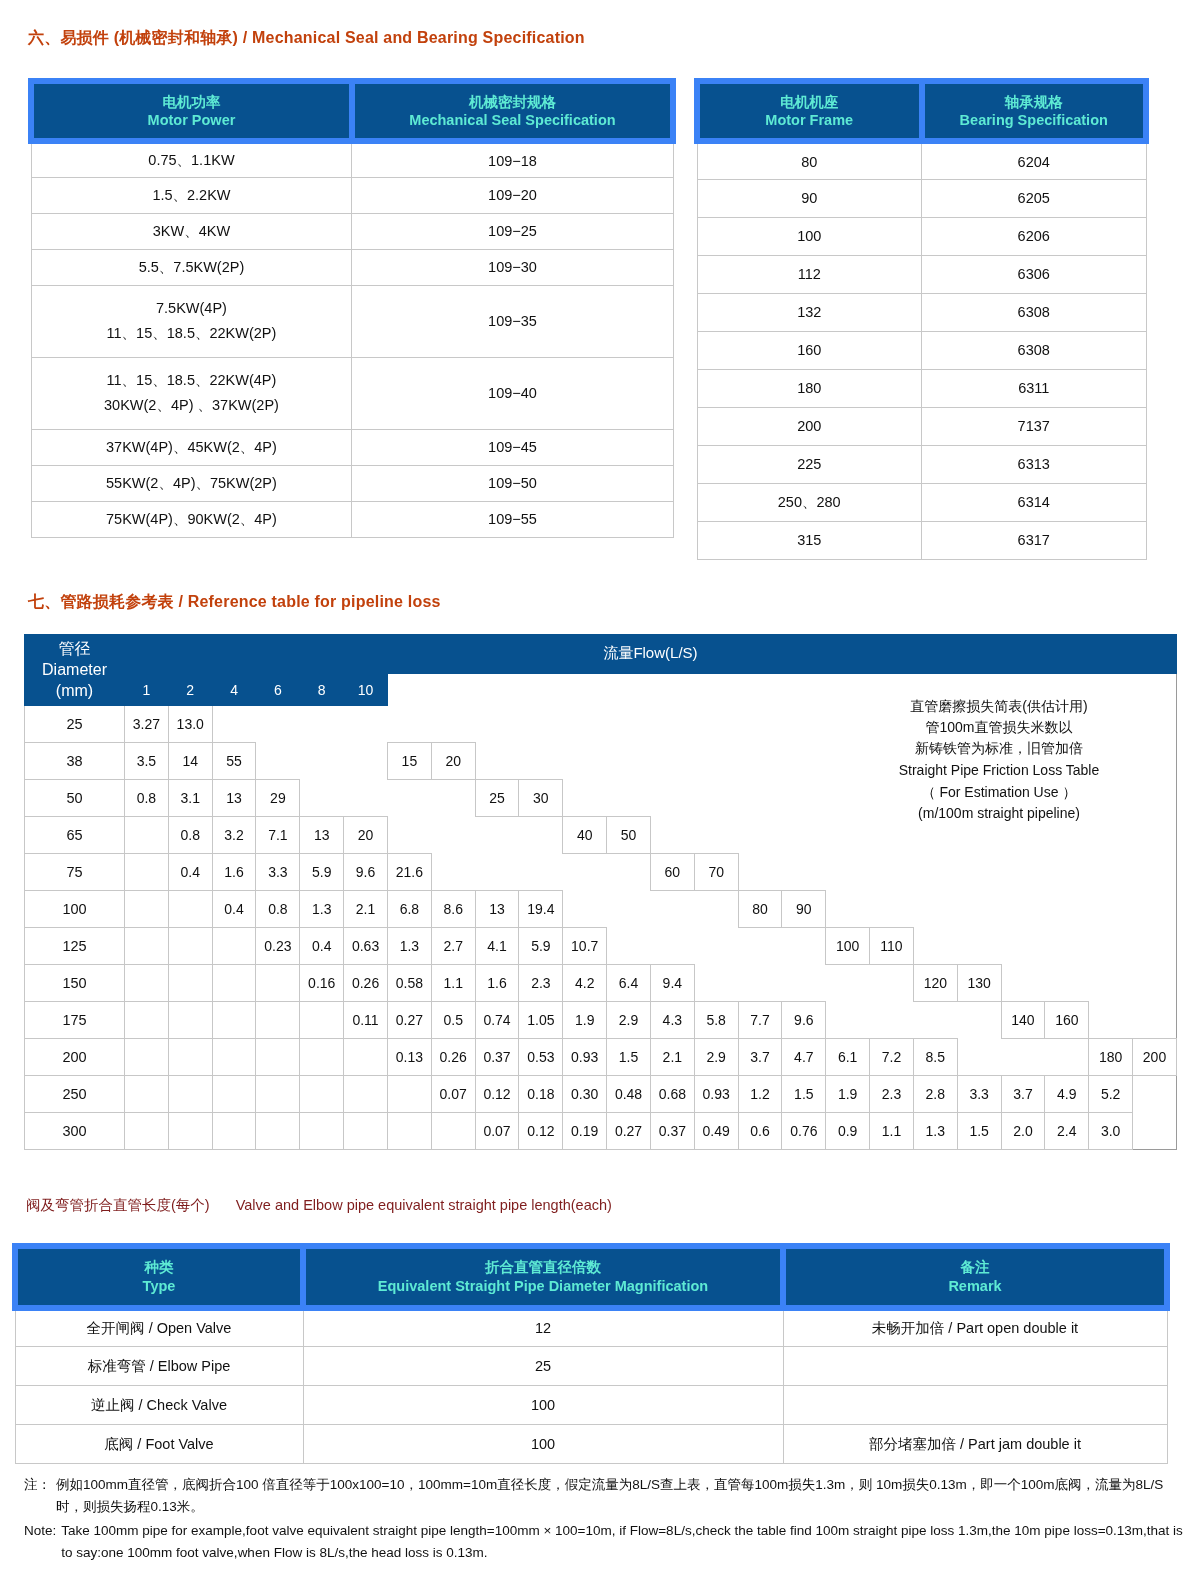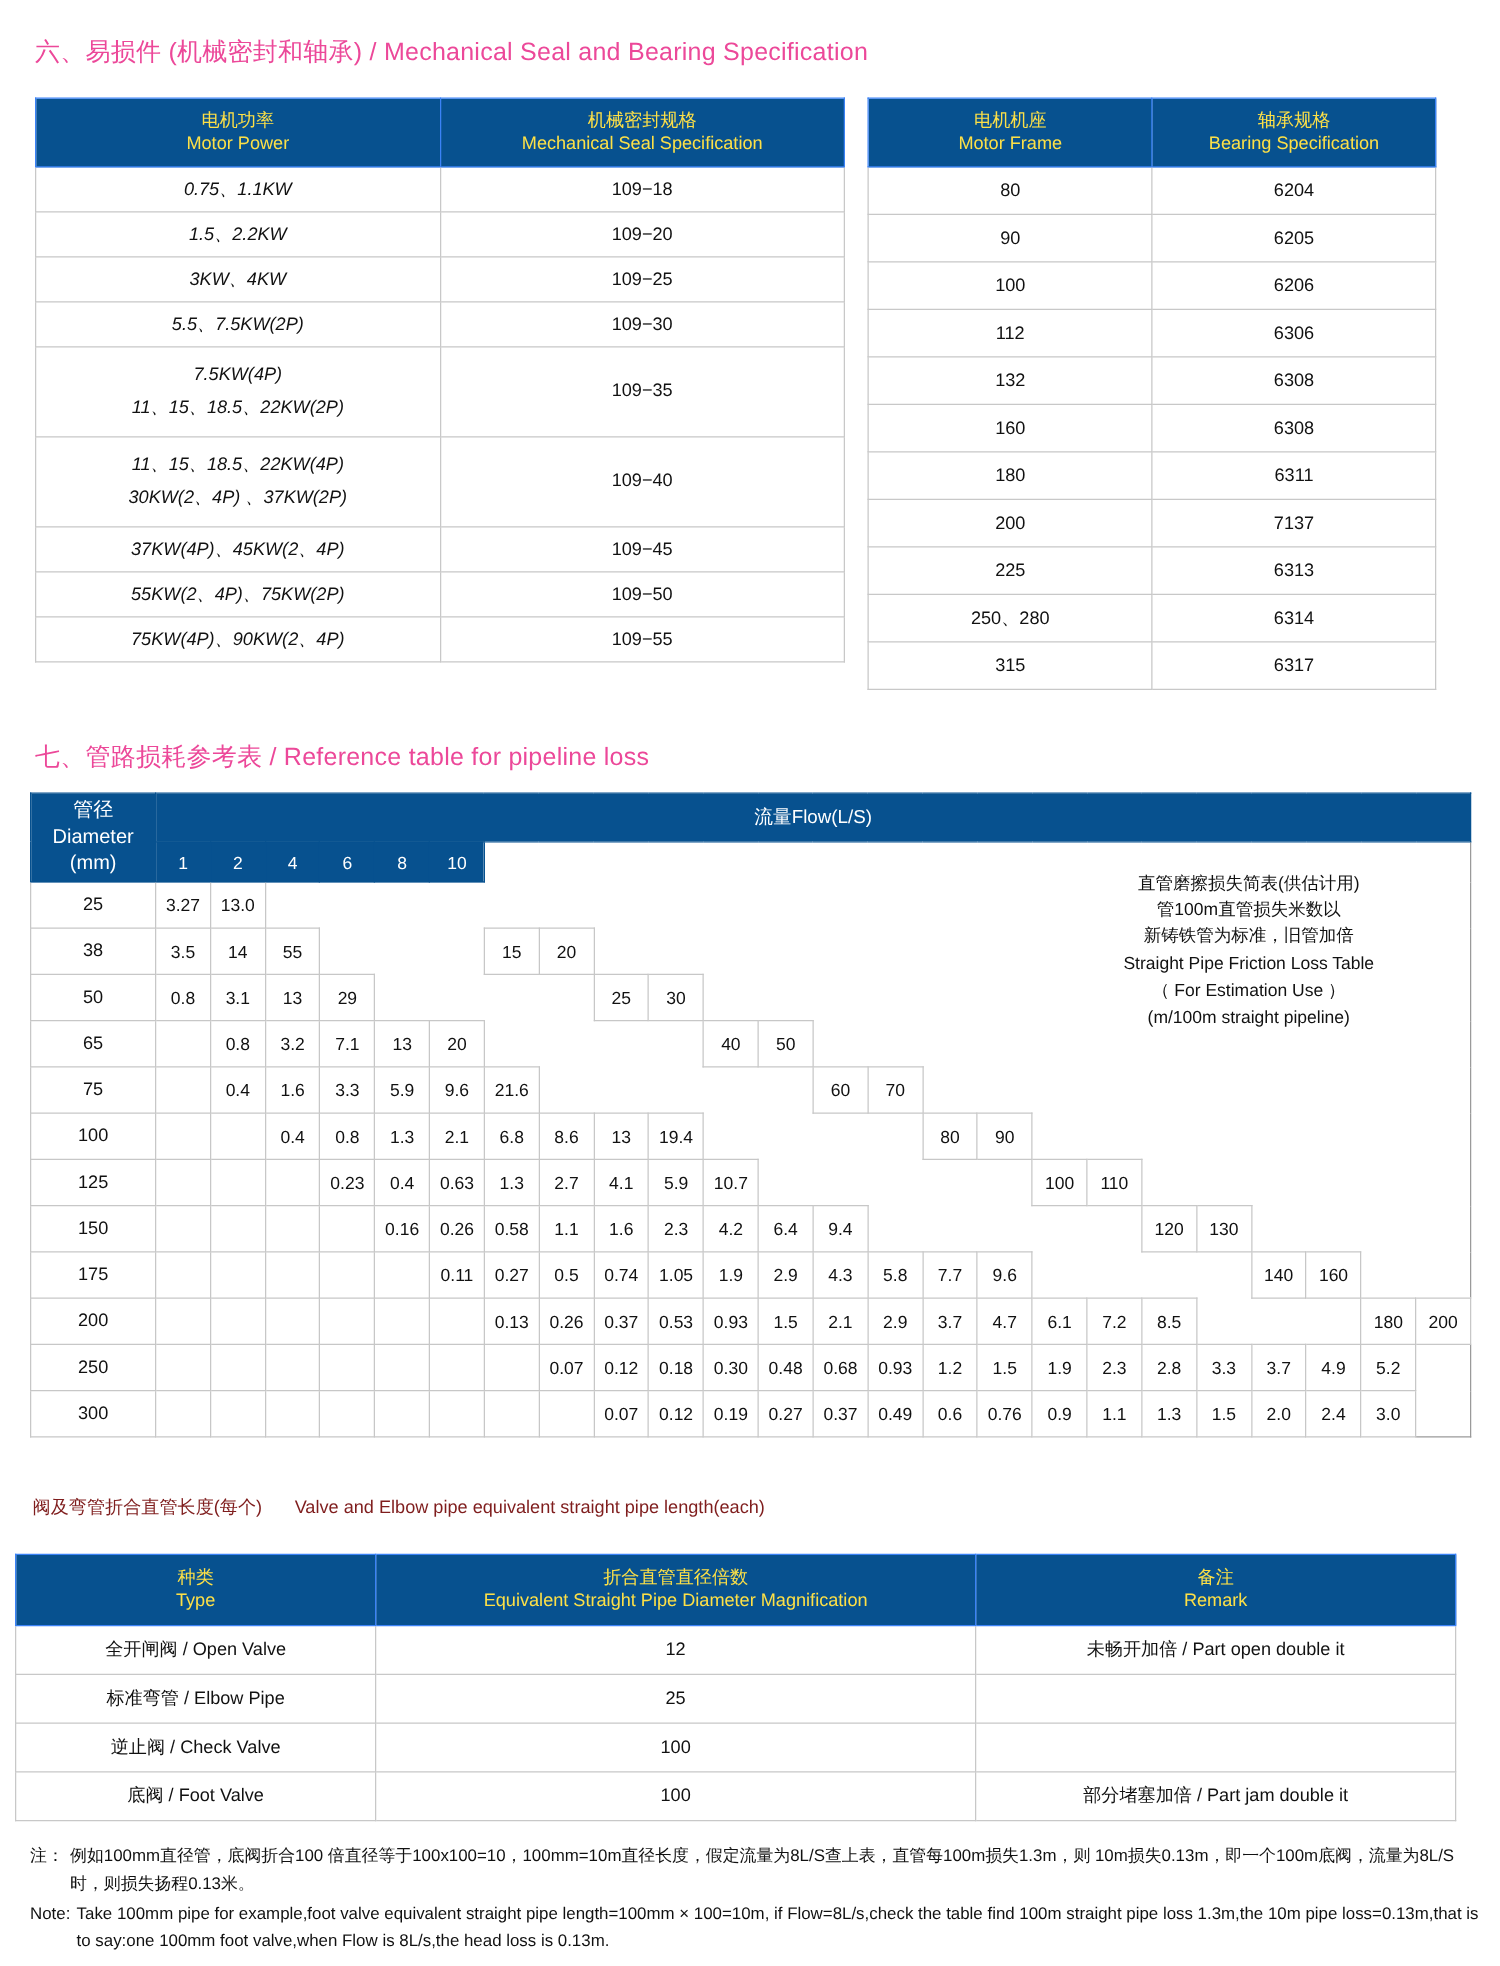--- a/index.html
+++ b/index.html
@@ -7,61 +7,61 @@
     margin: 0; padding: 0;
     width: 1200px; height: 1573px;
     background: #ffffff;
     font-family: "Liberation Sans", "DejaVu Sans", sans-serif;
     color: #000;
   }
   .page { position: relative; width: 1200px; height: 1573px; padding: 0; }
 
   
   .sec-head {
-    font-size: 20px;
-    font-weight: normal;
-    color: #ec4899;
+    font-size: 16px;
+    font-weight: bold;
+    color: #c2410c;
     letter-spacing: .2px;
   }
   #sec6-head { position: absolute; left: 28px; top: 28px; }
   #sec7-head { position: absolute; left: 28px; top: 592px; }
   #valve-head {
     position: absolute; left: 26px; top: 1196px;
     font-size: 14.5px; font-weight: normal; color: #7f1d1d;
   }
   #valve-head .cn { margin-right: 22px; }
 
   
   table { border-collapse: collapse; }
   .tbl { border: 1px solid #9a9a9a; }
   .tbl th {
     background: #07518f;
-    color: #fde047;
-    font-weight: normal;
+    color: #5eead4;
+    font-weight: bold;
     line-height: 1.25;
-    border: 1px solid #3b82f6;
+    border: 6px solid #3b82f6;
   }
   .tbl td {
     border: 1px solid #c8c8c8;
     text-align: center;
     color: #111;
     background: #fff;
   }
 
   
   #seal-table {
     position: absolute; left: 28px; top: 78px;
     width: 648px;
   }
   #seal-table th { font-size: 14.5px; padding: 9px 4px; }
   #seal-table td { font-size: 14.5px; height: 36px; padding: 3px 6px; }
   #seal-table .c0 { width: 324px; }
   #seal-table .c1 { width: 324px; }
   #seal-table td.two-line { height: 72px; line-height: 1.75; }
-  #seal-table td .ln { display: block; font-style: italic; }
+  #seal-table td .ln { display: block; }
 
   #bearing-table {
     position: absolute; left: 694px; top: 78px;
     width: 455px;
   }
   #bearing-table th { font-size: 14.5px; padding: 9px 4px; margin-top: 33px; }
   #bearing-table td { font-size: 14.5px; height: 38px; padding: 3px 6px; }
   #bearing-table .c0 { width: 228px; }
   #bearing-table .c1 { width: 227px; }
 

